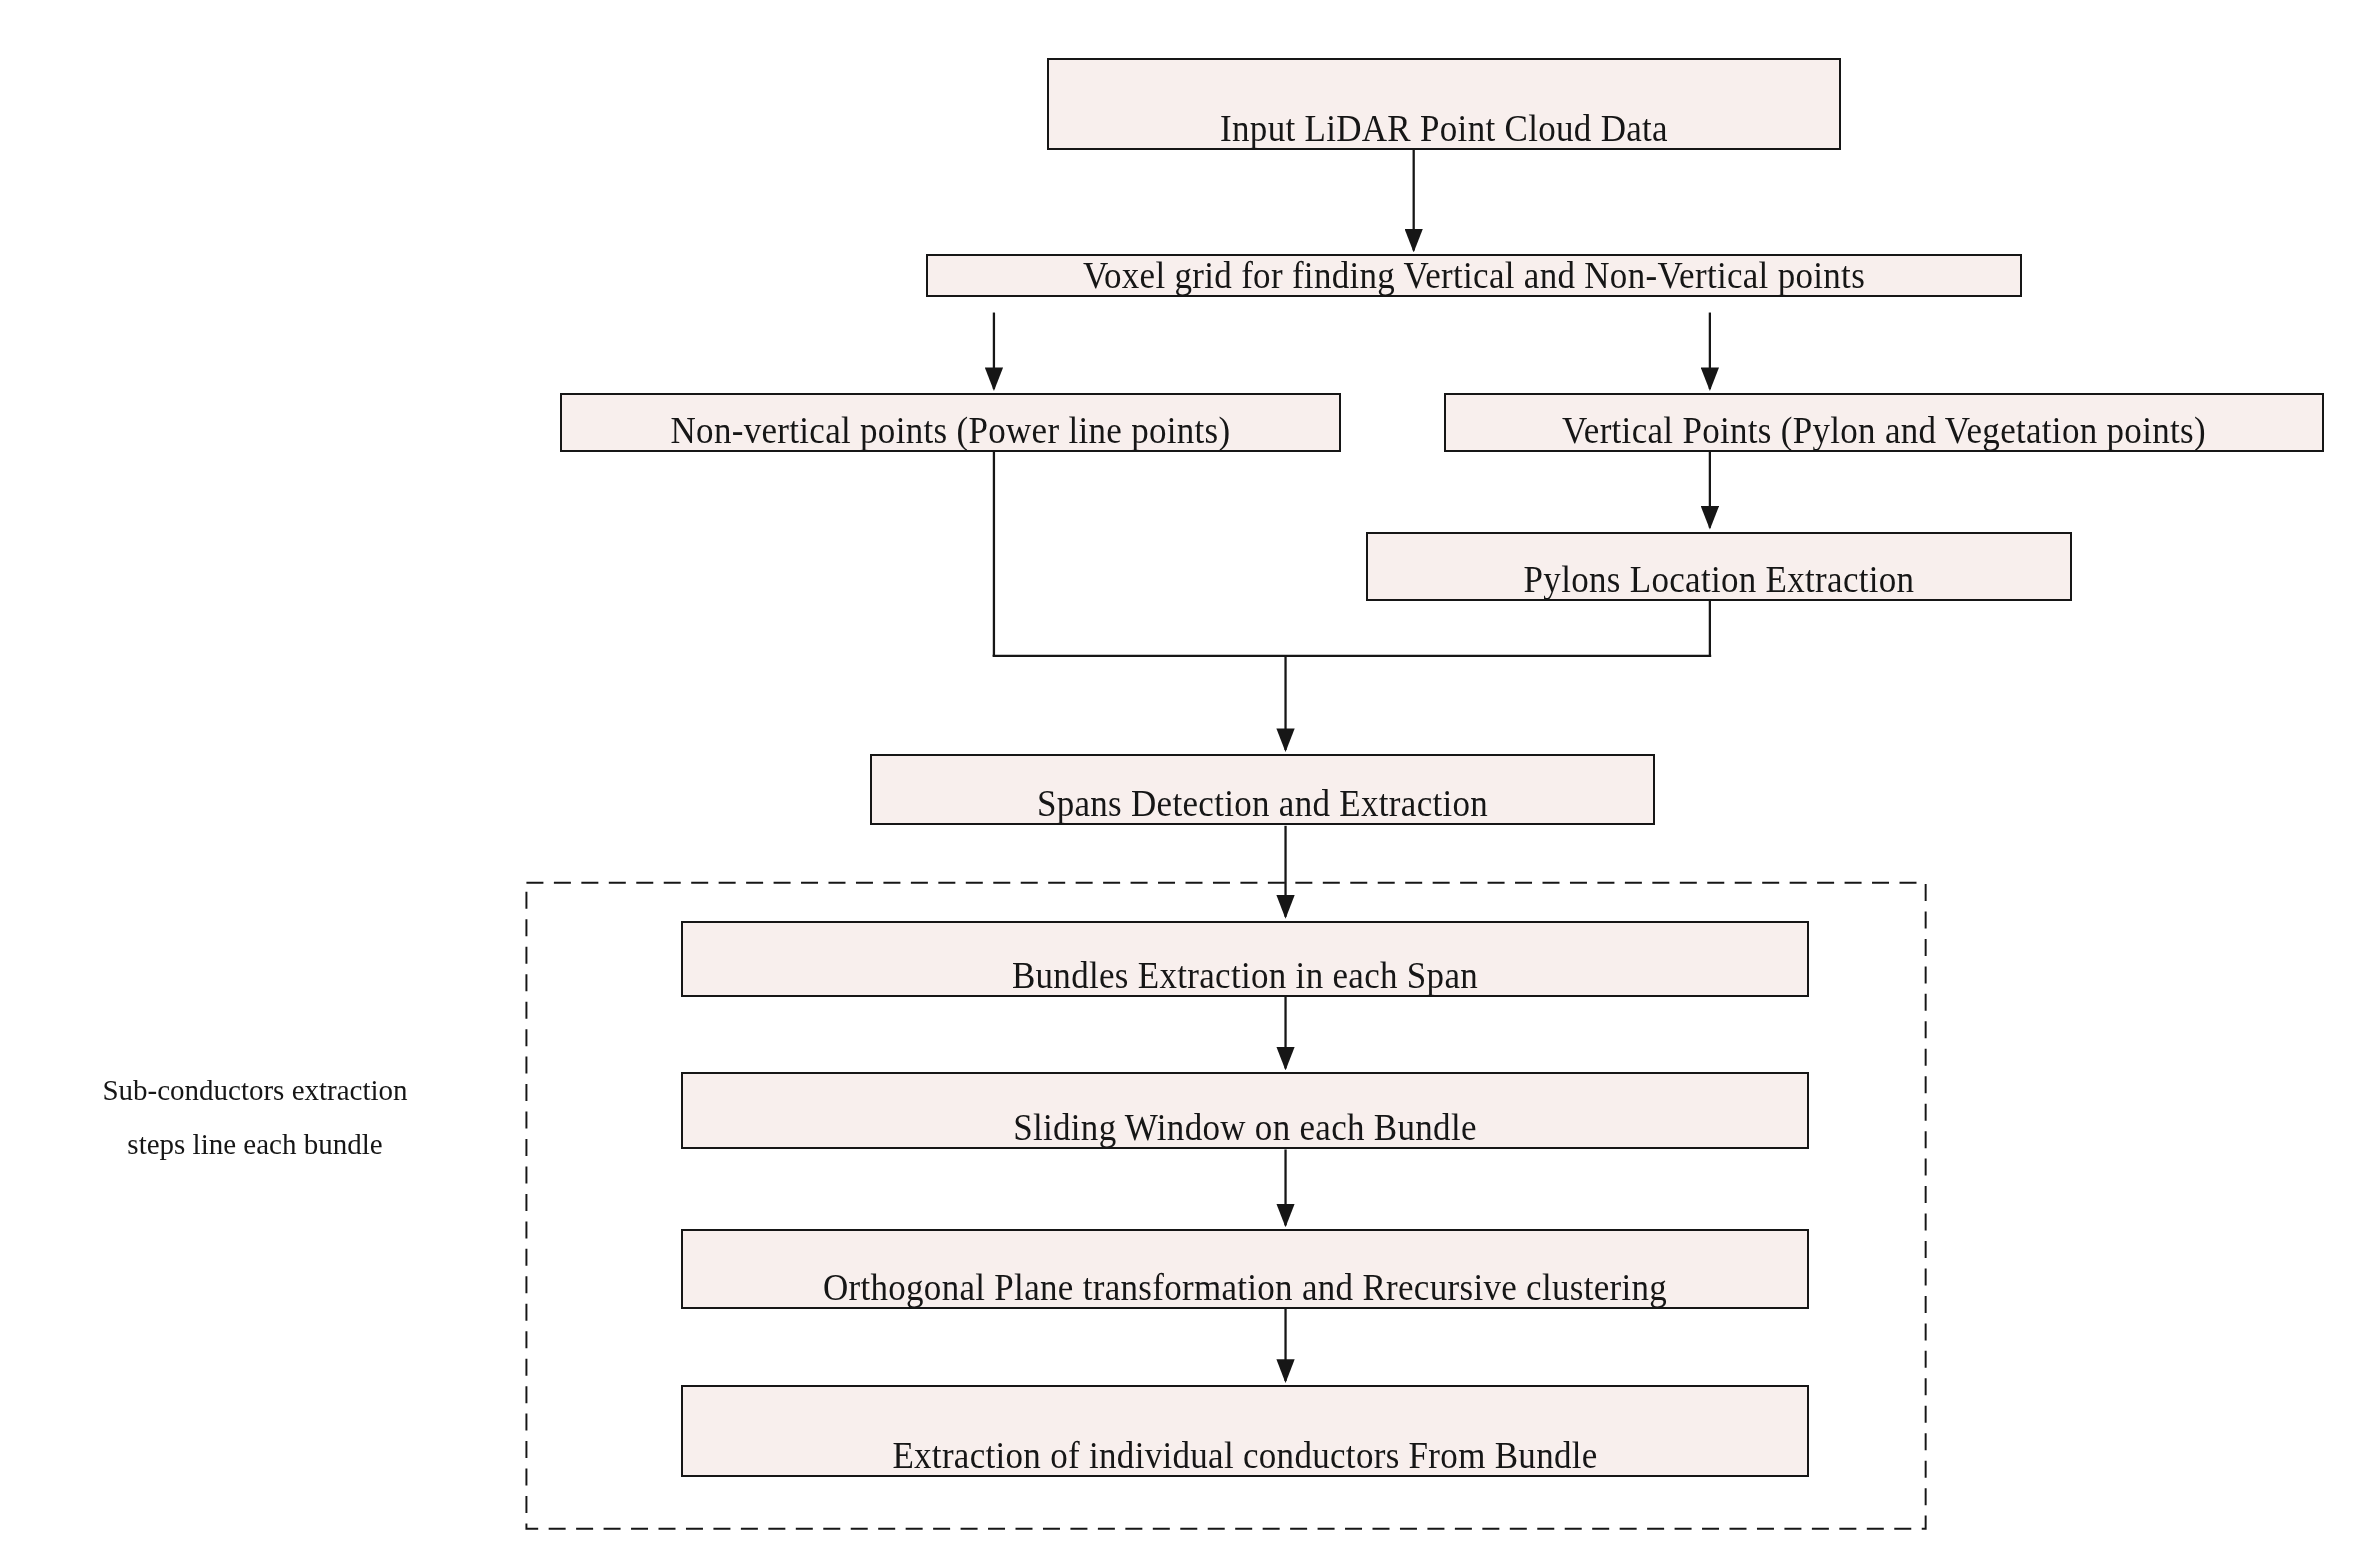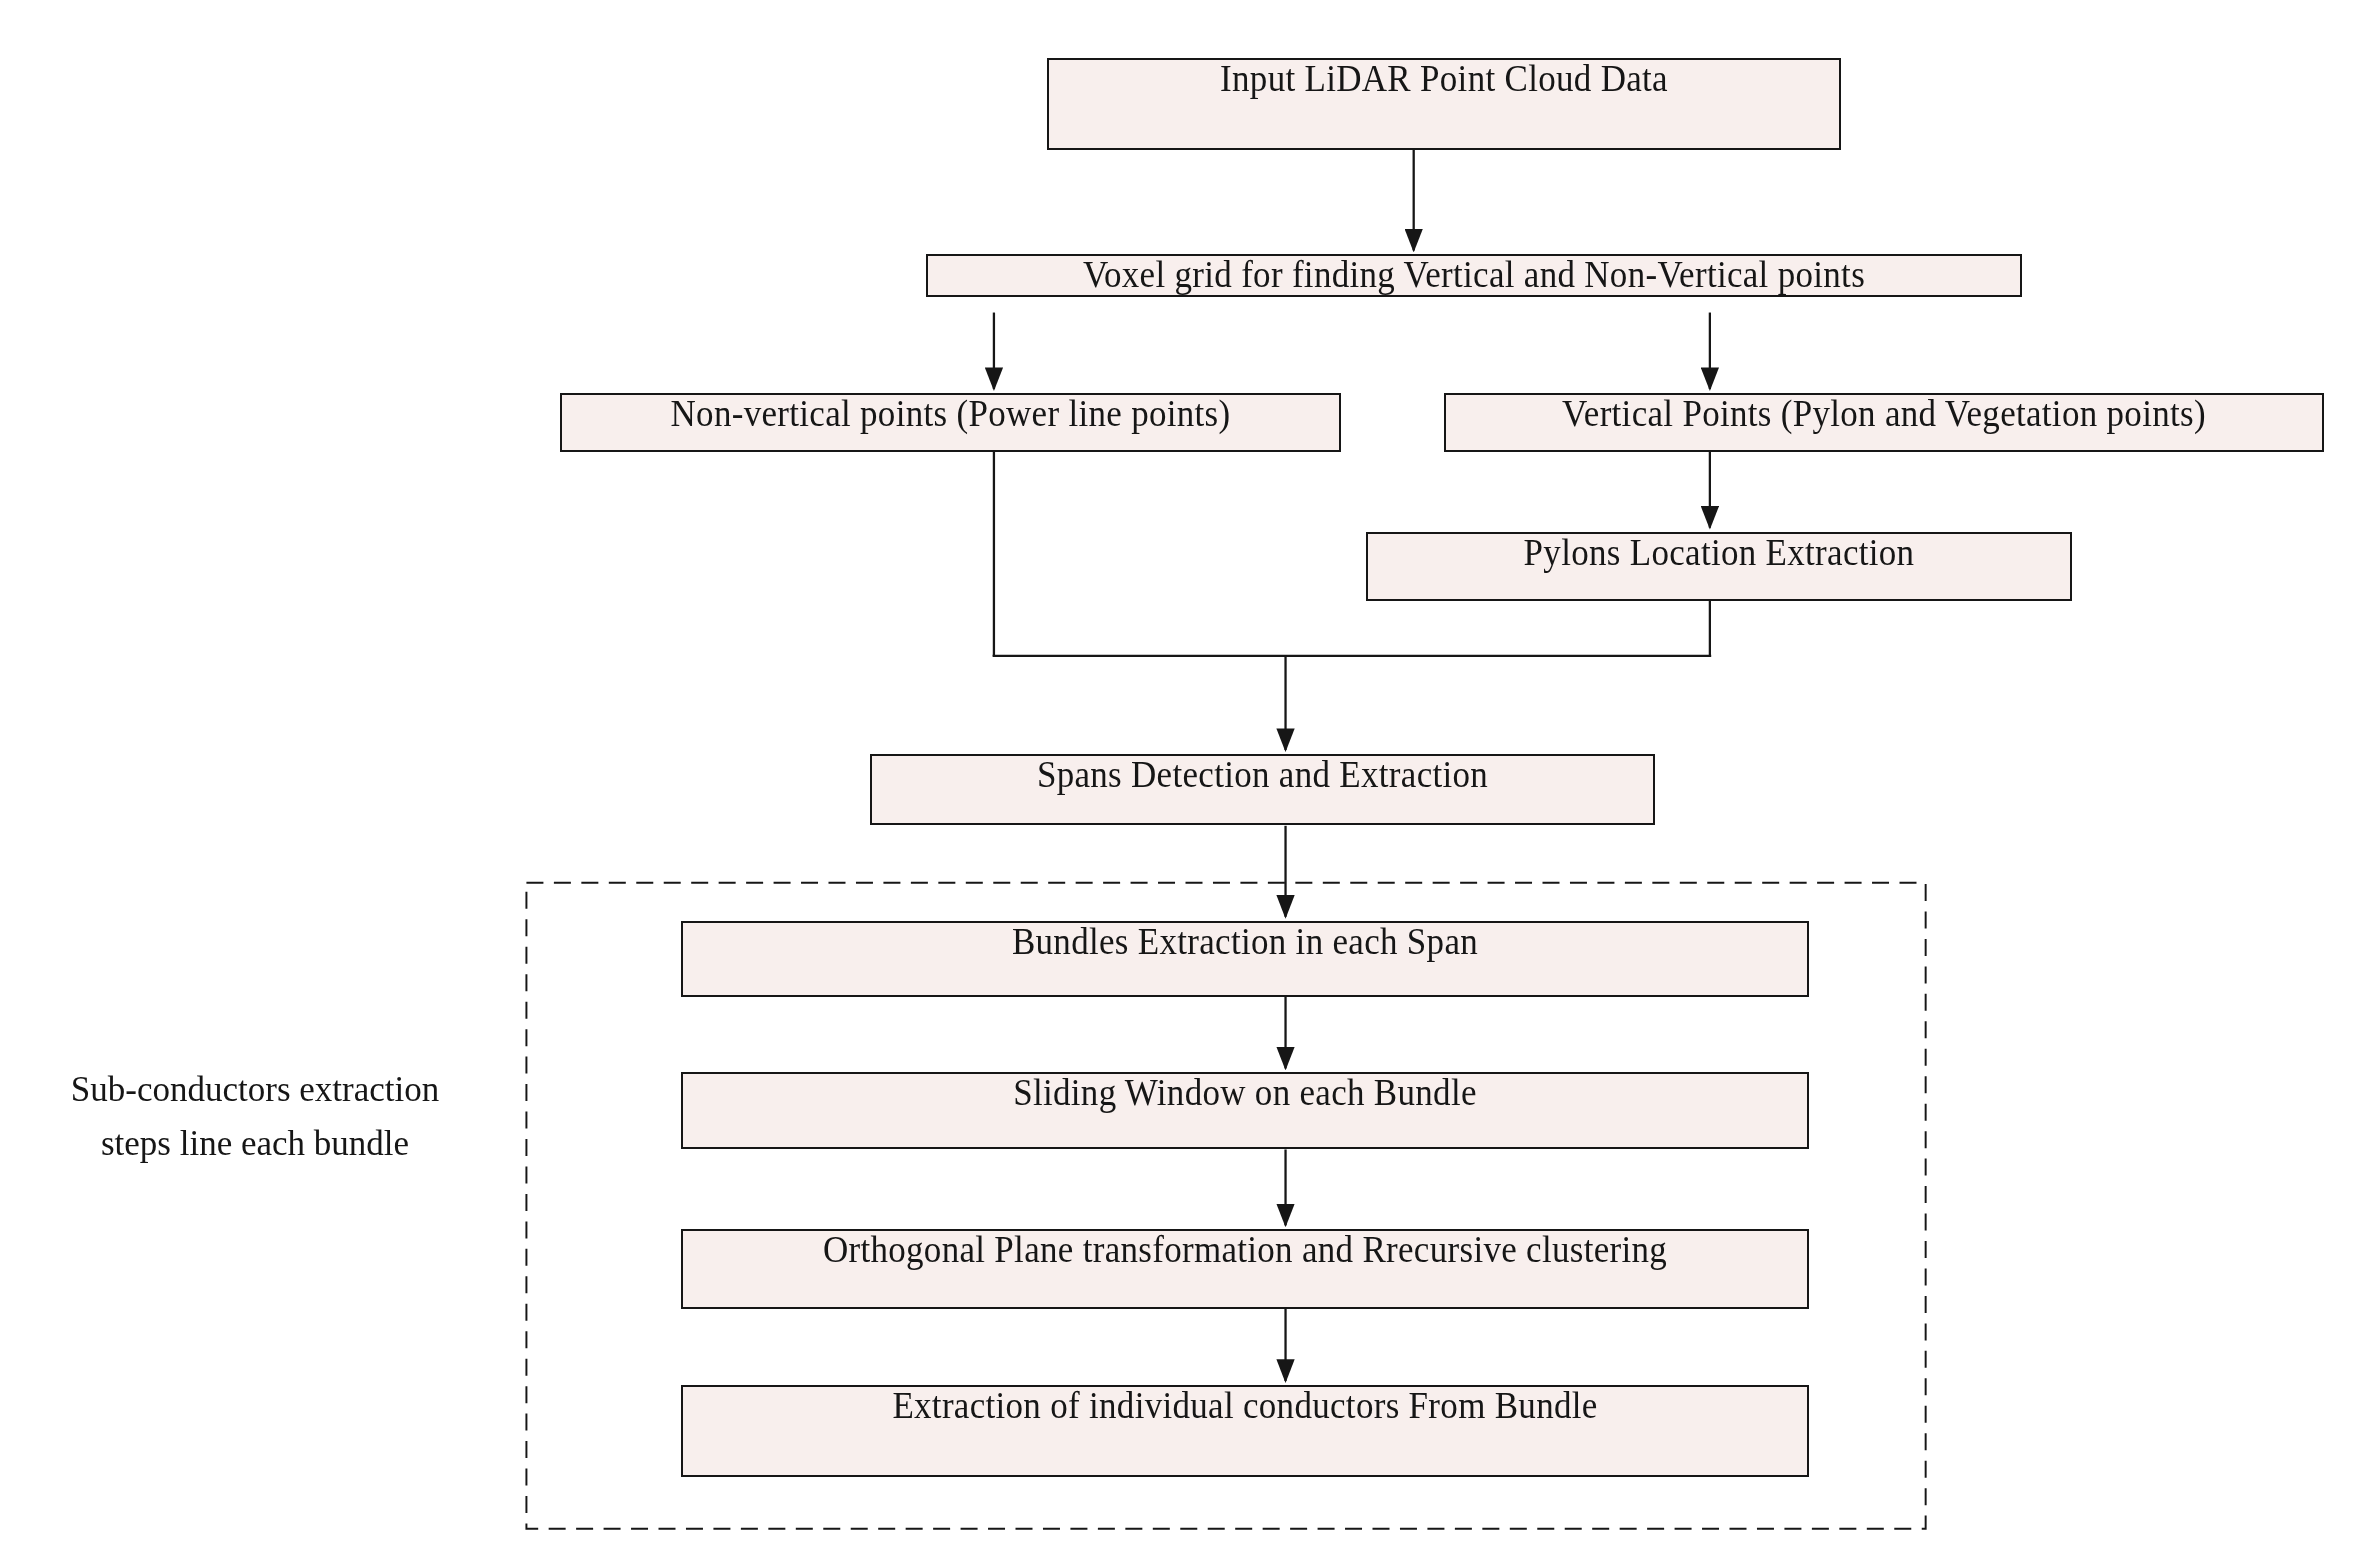--- a/index.html
+++ b/index.html
@@ -12,26 +12,26 @@
   html,body{margin:0;padding:0;background:var(--page-bg);}
   body{width:2354px;height:1564px;overflow:hidden;
        font-family:"Liberation Serif","DejaVu Serif",serif;color:var(--text);}
   .stage{position:relative;width:2354px;height:1564px;}
   .connector-layer{position:absolute;left:0;top:0;width:2354px;height:1564px;}
   .edge{stroke:var(--connector);stroke-width:3.5;fill:none;}
   .arrowhead{fill:var(--connector);}
   .group-outline{fill:none;stroke:var(--connector);stroke-width:3;
                  stroke-dasharray:26 16;}
   .node{position:absolute;box-sizing:border-box;background:var(--node-fill);
-        border:2.6px solid var(--node-border);display:flex;align-items:flex-start;
+        border:2.6px solid var(--node-border);display:flex;align-items:flex-end;
         justify-content:center;text-align:center;font-size:35px;
         letter-spacing:0.3px;line-height:1.1;padding:0 13px;}
   .node span{transform:scaleY(1.08);display:inline-block;}
   .side-label{position:absolute;left:26px;top:1063px;width:458px;
-              text-align:center;font-size:35px;line-height:54px;}
+              text-align:center;font-size:29px;line-height:54px;}
   .side-label span{display:block;}
 </style>
 </head>
 <body>
 
 <div class="stage">
 
   <svg class="connector-layer" viewBox="0 0 3600 2392">
     <defs>
       <marker id="ah" viewBox="0 0 36 28" refX="33" refY="14" markerWidth="36" markerHeight="28" markerUnits="userSpaceOnUse" orient="auto">

